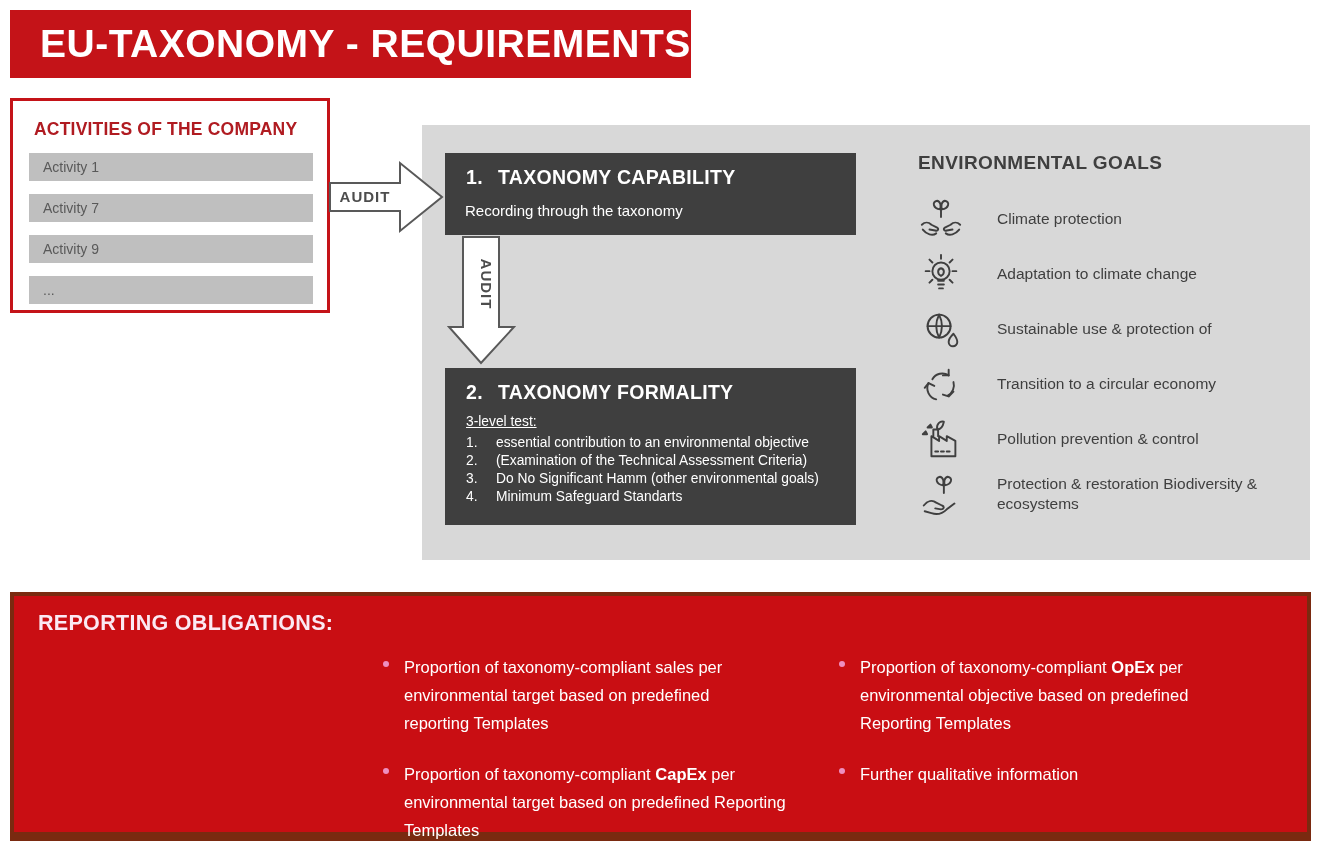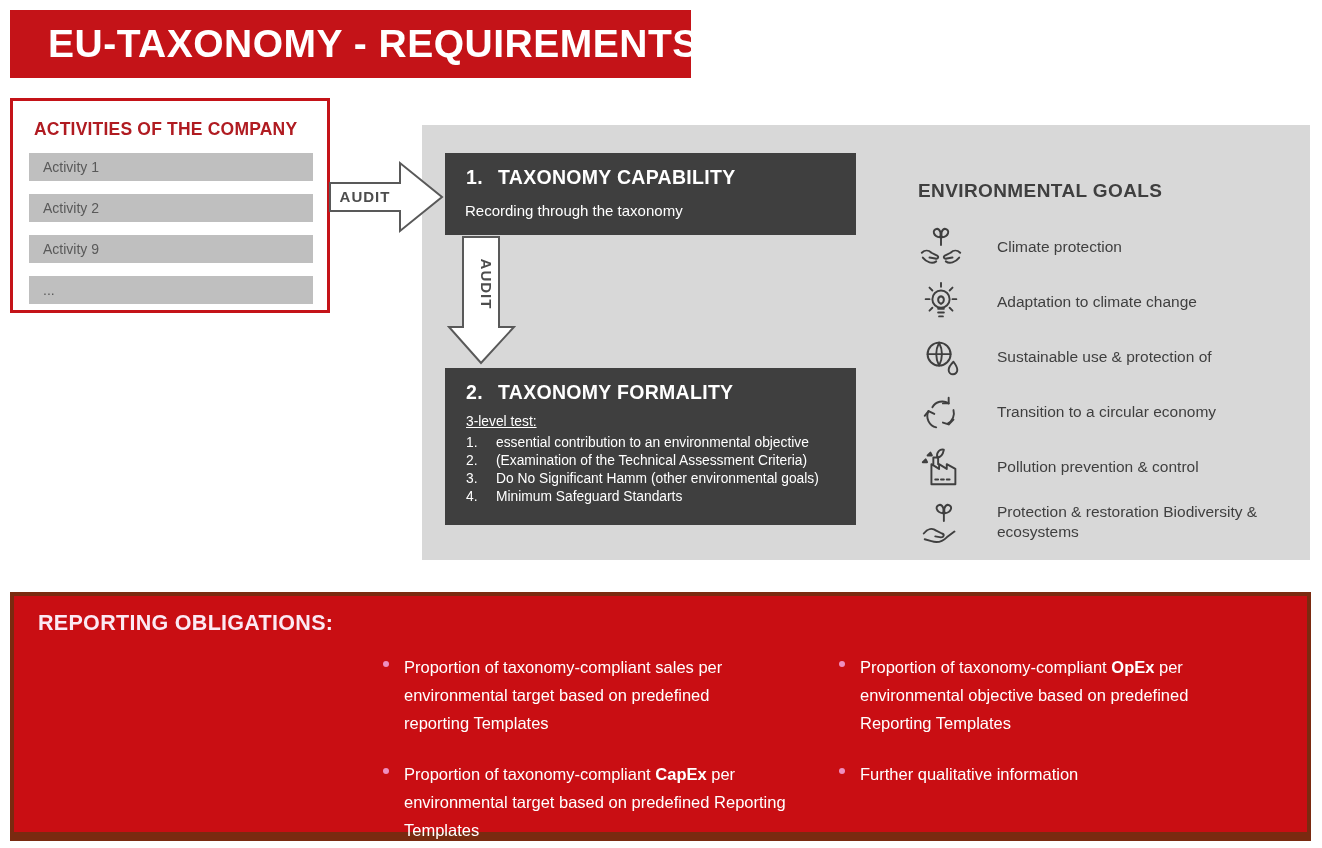--- a/index.html
+++ b/index.html
@@ -6,21 +6,21 @@
   body{
     width:1322px;height:848px;position:relative;background:#ffffff;
     font-family:"Liberation Sans","DejaVu Sans",sans-serif;overflow:hidden;
   }
   
   .banner{
     position:absolute;left:10px;top:10px;width:681px;height:68px;
     background:#c41318;display:flex;align-items:center;
   }
   .banner h1{
-    margin:12px;padding-left:26px;color:#ffffff;font-size:39px;font-weight:bold;
+    margin:4px;padding-left:26px;color:#ffffff;font-size:39px;font-weight:bold;
     letter-spacing:.5px;white-space:nowrap;
   }
   
   .activities{
     position:absolute;left:10px;top:98px;width:314px;height:209px;
     background:#ffffff;border:3px solid #c41318;
   }
   .activities-title{
     margin:18px 8px 0 21px;color:#b01b21;font-size:17.5px;font-weight:bold;letter-spacing:.2px;
   }
@@ -41,21 +41,21 @@
   .darkbox.one{top:153px;height:82px;}
   .darkbox.two{top:368px;height:157px;}
   .darkbox-titlerow{display:flex;padding:13px 0 0 21px;font-size:19.5px;font-weight:bold;letter-spacing:.3px;}
   .darkbox-num{width:32px;flex:none;}
   .darkbox-sub{padding-left:20px;margin-top:13px;font-size:15px;}
   .formality-content{padding:9px 0 0 21px;font-size:13.8px;line-height:18px;}
   .level-heading{text-decoration:underline;margin-bottom:3px;}
   .level-item{display:flex;}
   .level-num{width:30px;flex:none;}
   
-  .goals{position:absolute;left:918px;top:152px;width:392px;margin-top:28px;}
+  .goals{position:absolute;left:918px;top:152px;width:392px;}
   .goals-title{margin:0;color:#3f3f3f;font-size:19px;font-weight:bold;letter-spacing:.4px;}
   .goal-rows{margin-top:22px;}
   .goal-row{display:flex;align-items:center;height:46px;margin-bottom:9px;gap:13px;}
   .goal-icon{flex:none;width:46px;height:46px;}
   .goal-icon svg{width:46px;height:46px;stroke:#3f3f3f;fill:none;stroke-width:2;stroke-linecap:round;stroke-linejoin:round;}
   .goal-label{margin-left:20px;color:#3f3f3f;font-size:15.5px;line-height:20px;}
   
   .reporting{
     position:absolute;left:10px;top:592px;width:1293px;height:236px;
     background:#c90e13;border:4px solid #7a2a10;border-bottom-width:9px;
@@ -83,21 +83,21 @@
 <body>
 
 <div class="banner">
   <h1>EU-TAXONOMY - REQUIREMENTS</h1>
 </div>
 
 <div class="activities">
   <div class="activities-title">ACTIVITIES OF THE COMPANY</div>
   <div class="activity-bars">
     <div class="activity-bar">Activity 1</div>
-    <div class="activity-bar">Activity 2</div>
+    <div class="activity-bar">Activity 7</div>
     <div class="activity-bar">Activity 9</div>
     <div class="activity-bar">...</div>
   </div>
 </div>
 
 <div class="panel"></div>
 
 <svg class="h-arrow" width="116" height="78" viewBox="0 0 116 78">
   <polygon class="arrow-shape" points="1,25 71,25 71,5 113,39 71,73 71,53 1,53"></polygon>
   <text class="arrow-text" x="36" y="44" text-anchor="middle">AUDIT</text>

